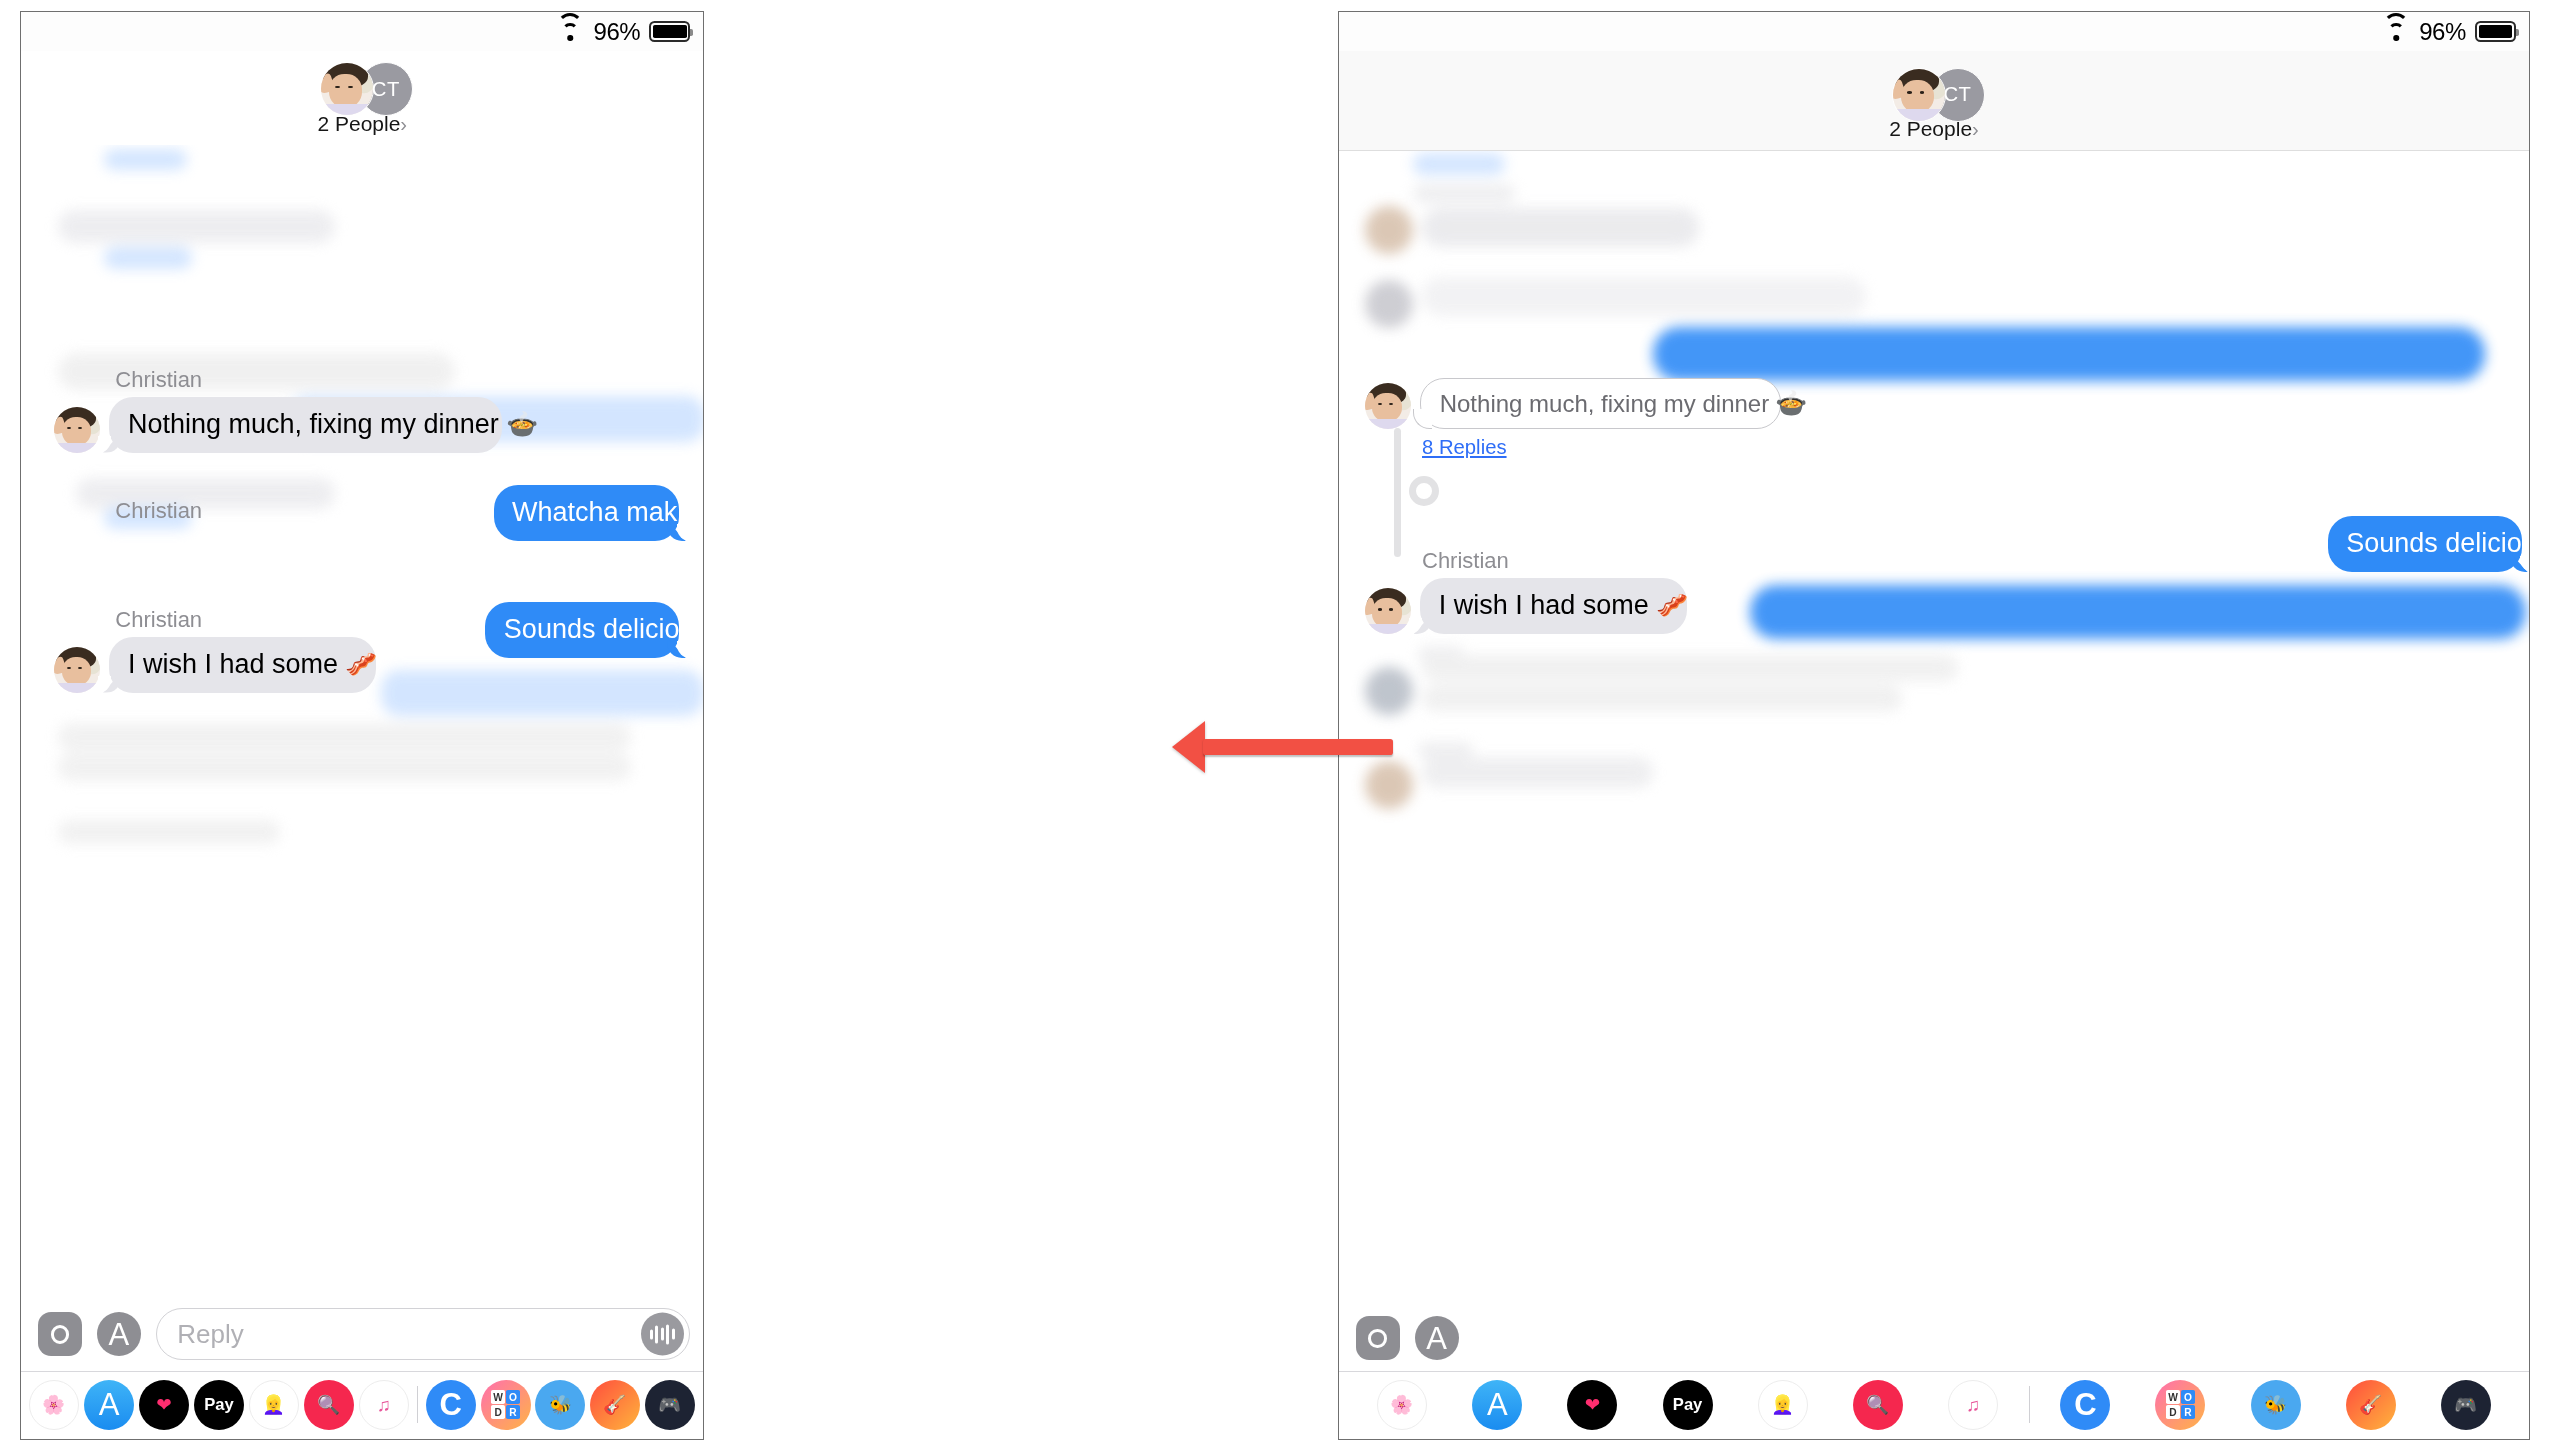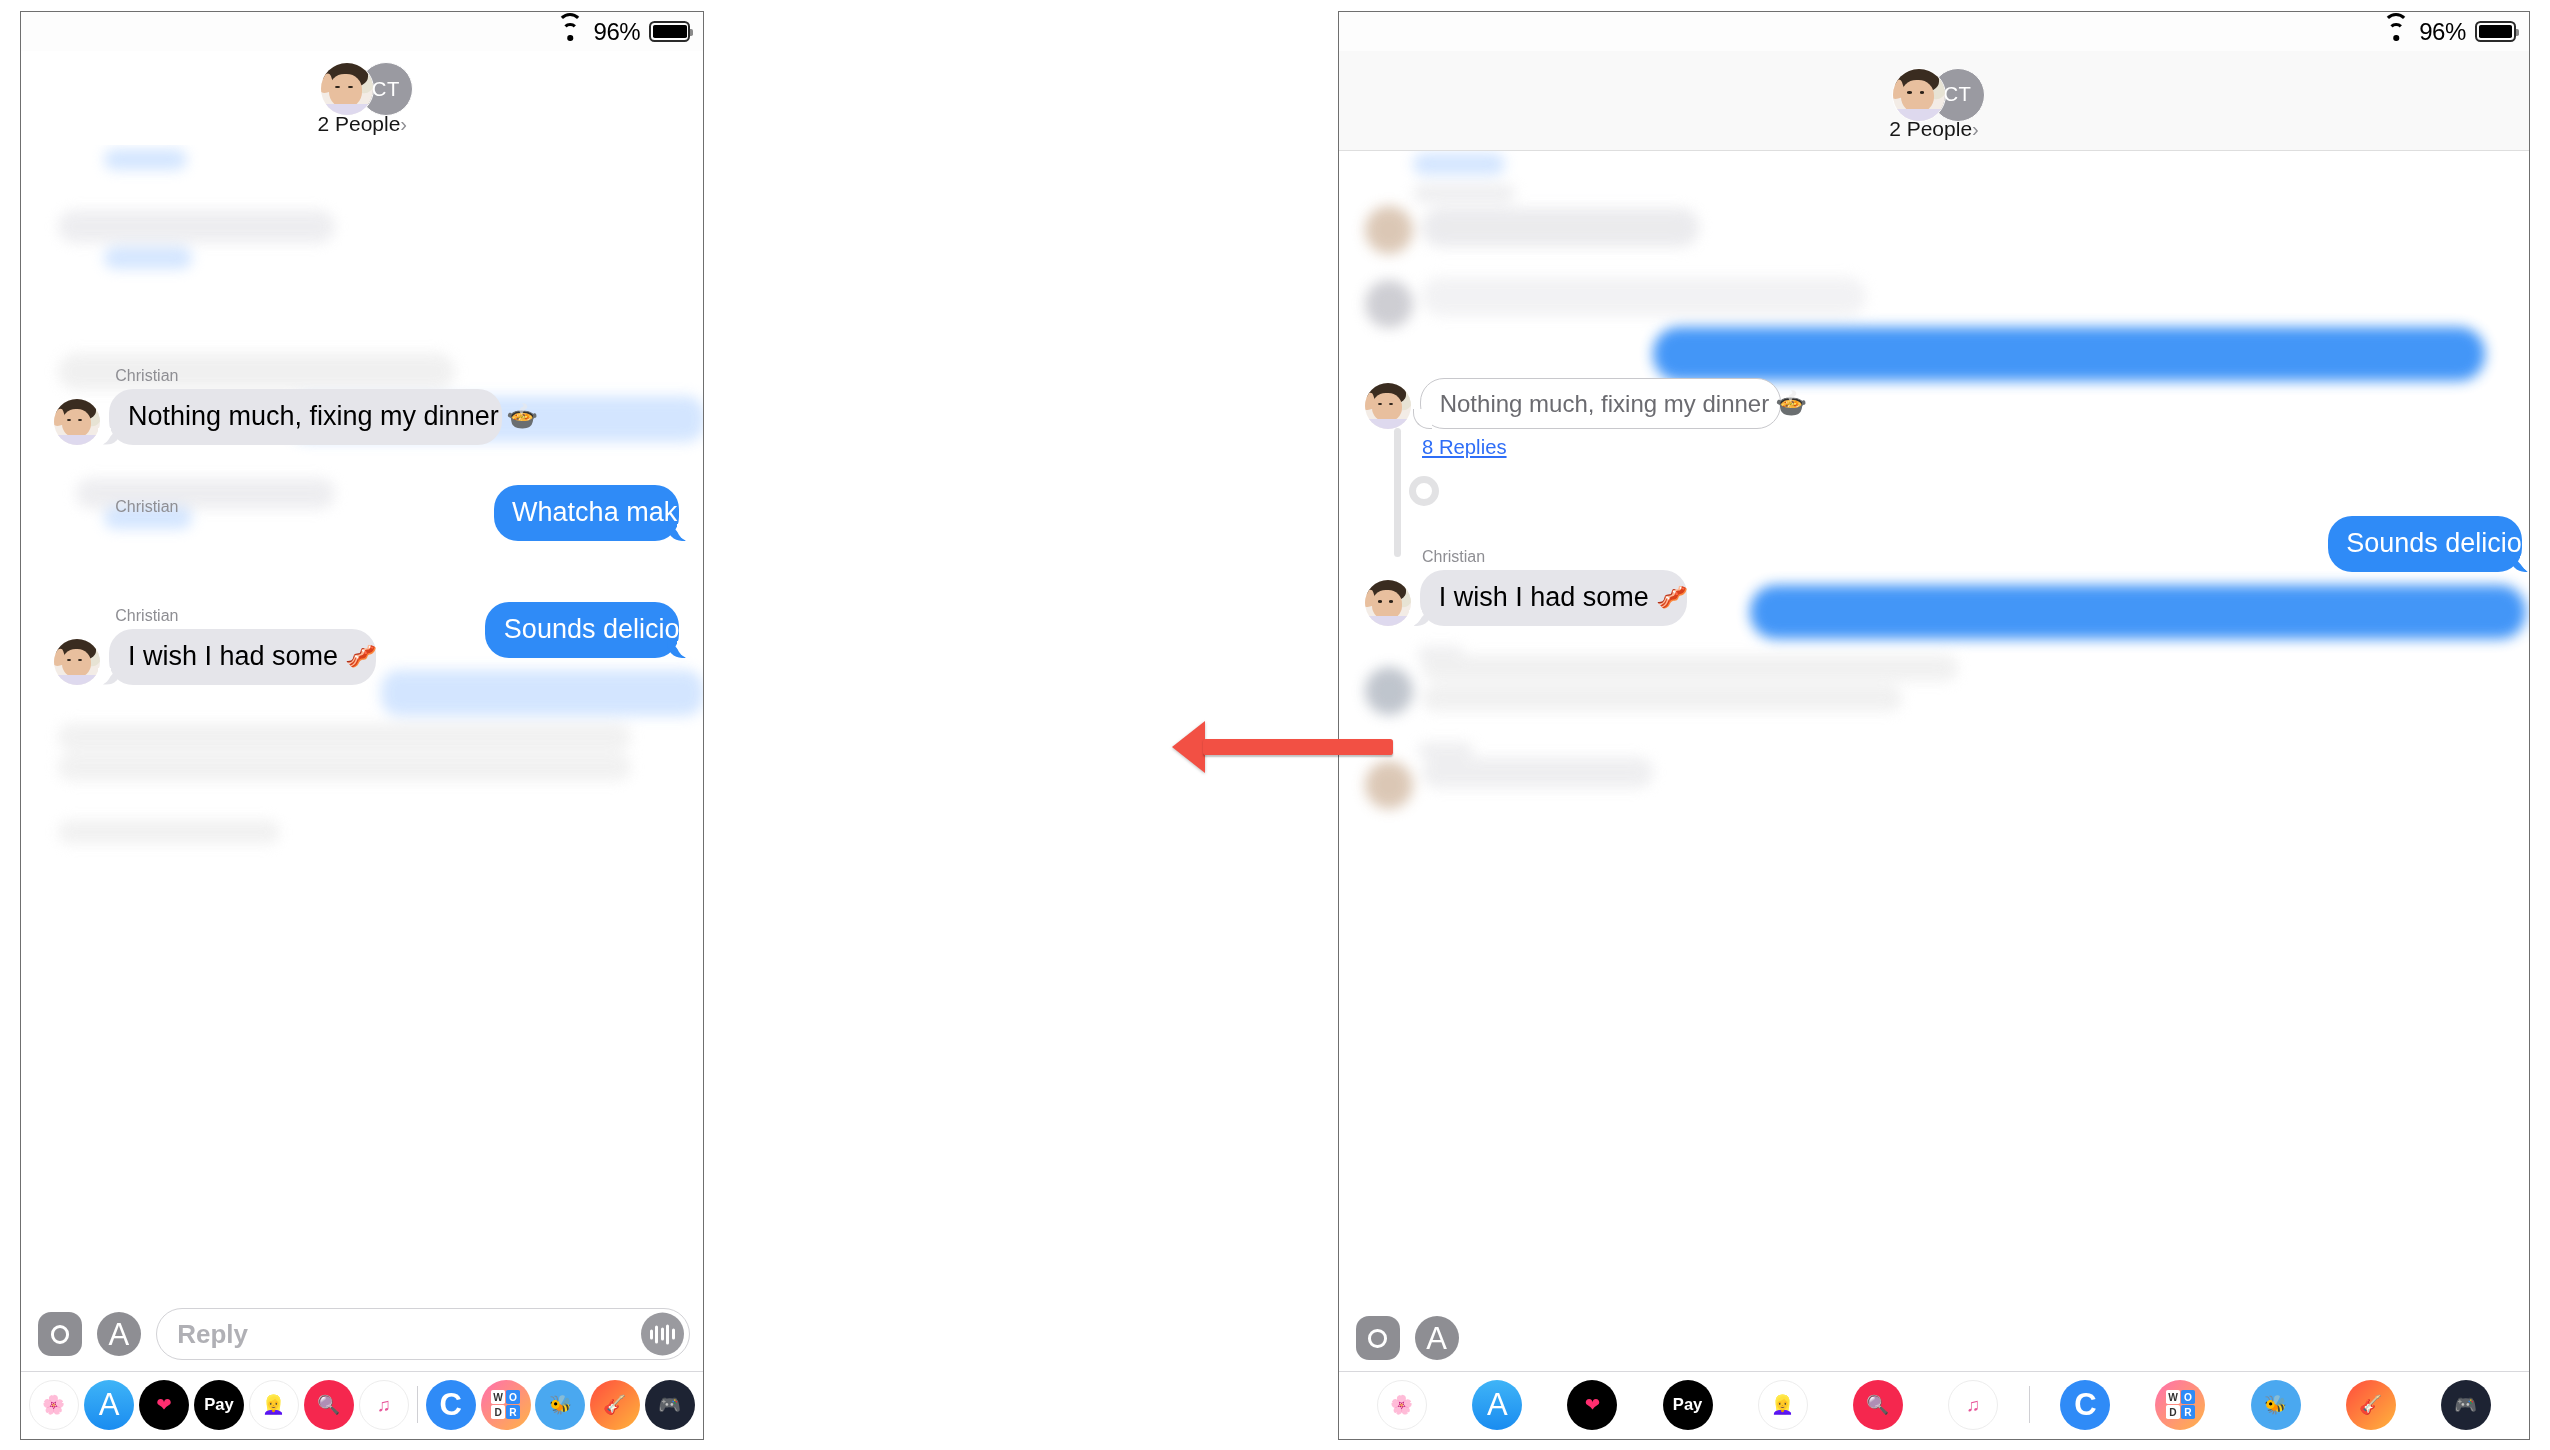--- a/index.html
+++ b/index.html
@@ -92,21 +92,21 @@
     background:#2a2018; border-radius:50%; }
   .face .eyeL { left:28%; } .face .eyeR { left:52%; }
   .face .arm { position:absolute; left:-10%; top:24%; width:32%; height:34%;
     background:#e8bf9e; border-radius:50% 20% 20% 50%; transform:rotate(-18deg); }
   .face .shirt { position:absolute; left:0; bottom:0; width:100%; height:22%;
     background:#ded9ee; }
 
   
   .messages { flex: 1 1 auto; position: relative; overflow: hidden; }
   .msgrow { display:flex; align-items:flex-end; gap:9.2px; }
-  .sendername { font-size:16px; color:#8e8e93; margin-left:61px; margin-bottom:3.7px; }
+  .sendername { font-size:22px; color:#8e8e93; margin-left:61px; margin-bottom:3.7px; }
   .bubble-av { width:46px; height:46px; border-radius:50%; overflow:hidden; flex:0 0 46px;}
   .bubble {
     position: relative;
     border-radius: 24px;
     padding: 12px 18.5px 13px 18.5px;
     font-size: 27px;
     line-height: 1.15;
     max-width: 78%;
     white-space: nowrap;
   }
@@ -167,21 +167,21 @@
     width:44px; height:44px; border-radius:13px; background:#8e8e93;
     display:flex; align-items:center; justify-content:center; flex:0 0 44px;
   }
   .circbtn.round { border-radius:50%; }
   .cam-lens { width:18.5px; height:18.5px; border:3.7px solid #fff; border-radius:50%; }
   .appstore-a { color:#fff; font-size:31px; font-weight:300; line-height:1; }
   .textfield {
     flex:1 1 auto; height:52px; border:1.4px solid #d2d2d6; border-radius:26px;
     display:flex; align-items:center; padding: 0 52px 0 20.3px; position:relative;
   }
-  .textfield .ph { font-size:26px; color:#b0b0b5;font-weight:bold; }
+  .textfield .ph { font-size:26px; color:#b0b0b5; }
   .mic {
     position:absolute; right:5.5px; top:50%; transform:translateY(-50%);
     width:43px; height:43px; border-radius:50%; background:#9a9a9f;
     display:flex; align-items:center; justify-content:center; gap:2.8px;
   }
   .mic i { display:block; width:2.8px; background:#fff; border-radius:1.8px; }
 
   
   .appdrawer {
     flex:0 0 auto; display:flex; align-items:center; gap:0;

